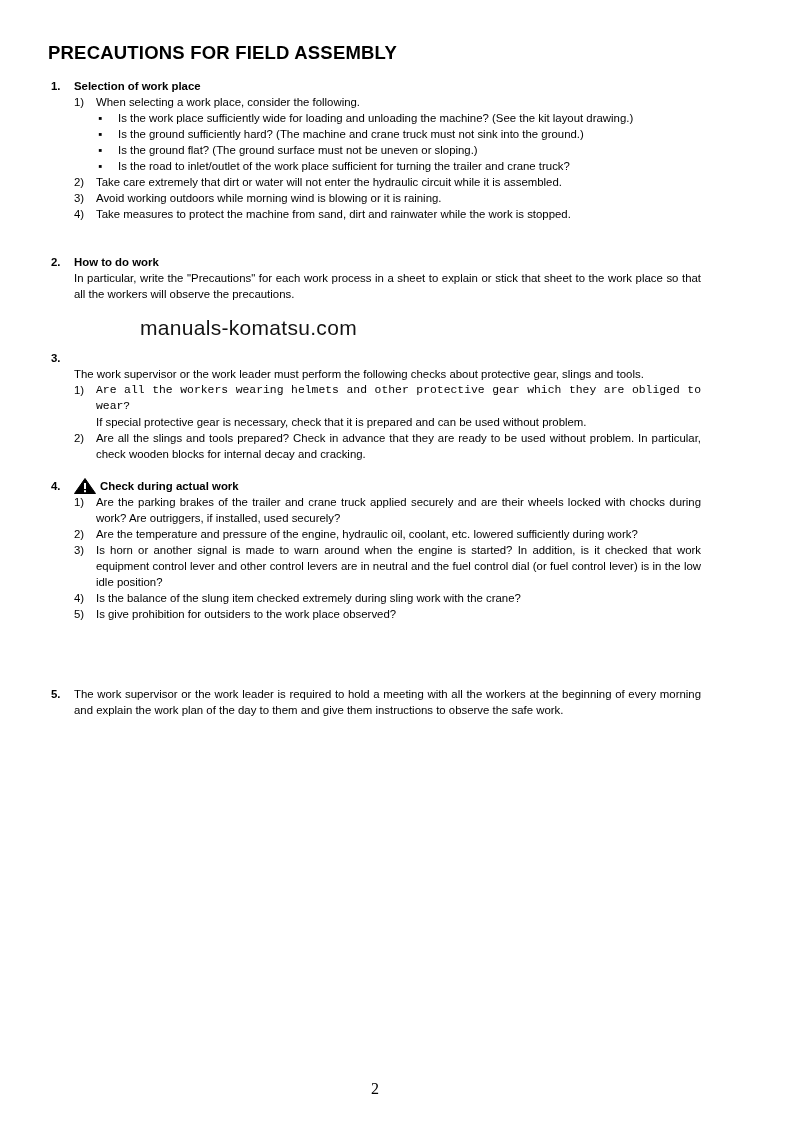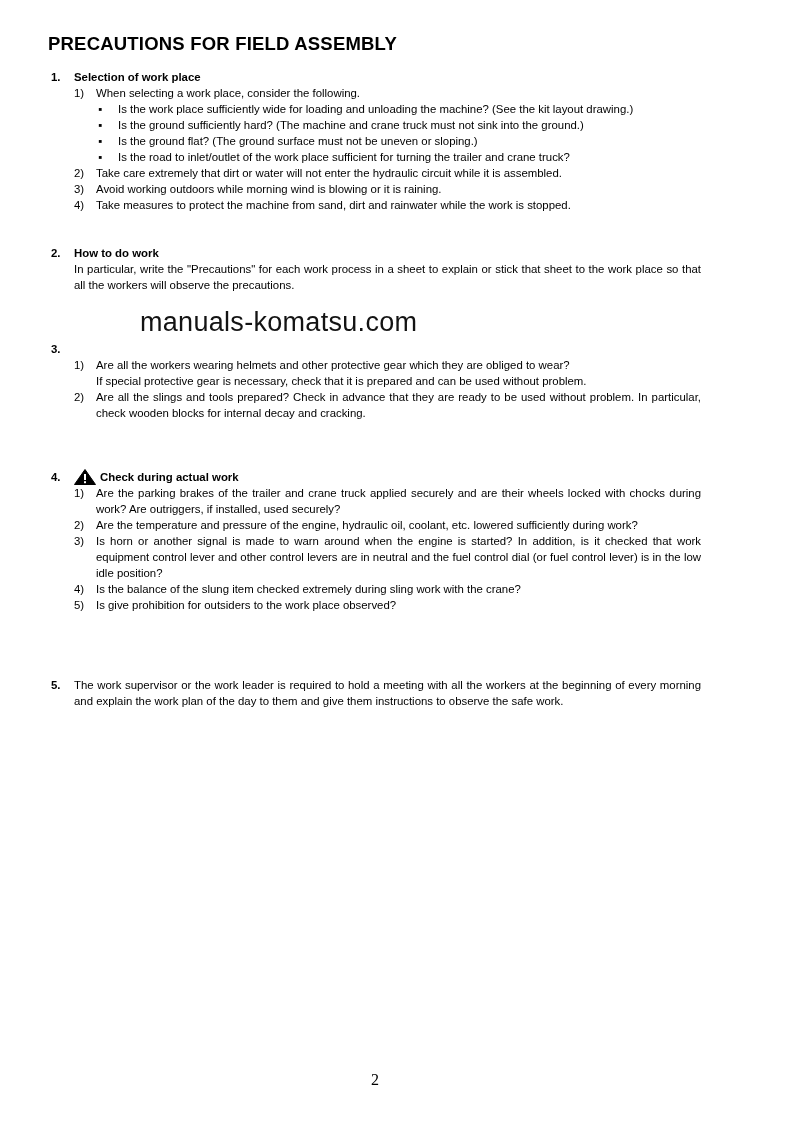--- a/index.html
+++ b/index.html
@@ -1,17 +1,17 @@
 <!DOCTYPE html>
 <html><head>
   <meta charset="utf-8">
   <style>
     html, body { margin: 0; padding: 0; background: #ffffff; }
     body { width: 793px; height: 1123px; position: relative; overflow: hidden; color: #000; }
-    .page { position: absolute; left: 0; top: 2px; width: 793px; height: 804px; }
+    .page { position: absolute; left: 0; top: 11px; width: 793px; height: 804px; }
     .title {
       position: absolute; left: 48px; top: 31px;
       font-family: "Liberation Sans", sans-serif; font-weight: bold; font-size: 18.5px;
       letter-spacing: 0.2px; margin: 0;
     }
     .body-text {
       font-family: "Liberation Sans", sans-serif; font-size: 11.4px; line-height: 16px;
     }
     .section { position: absolute; left: 51px; width: 650px; }
     .sec-head { display: flex; font-weight: bold; }
@@ -19,21 +19,21 @@
     .sec-body { margin-left: 23px; text-align: justify; }
     .item { display: flex; }
     .item-num { width: 22px; flex: none; }
     .item-text { flex: 1; text-align: justify; }
     .bullet { display: flex; margin-left: 22px; }
     .bullet-mark { width: 22px; flex: none; padding-left: 2px; box-sizing: border-box; }
     .bullet-text { flex: 1; text-align: justify; }
     .warn-icon { display: inline-block; width: 22px; height: 16px; vertical-align: top; margin-right: 4px; }
     .watermark {
       position: absolute; left: 140px; top: 305px;
-      font-family: "Liberation Sans", sans-serif; font-size: 27px; color: #000;
+      font-family: "Liberation Sans", sans-serif; font-size: 21px; color: #000;
       letter-spacing: 0.3px; pointer-events: none; opacity: 0.92;
     }
     .page-number {
       position: absolute; left: 371px; top: 1069px;
       font-family: "Liberation Serif", serif; font-size: 16px;
     }
   </style>
 </head>
 <body>
 
@@ -92,24 +92,25 @@
     </div>
   </div>
 
   <div class="watermark">manuals-komatsu.com</div>
 
   <div class="section body-text" style="top:339px;">
     <div class="sec-head">
       <span class="sec-num">3.</span>
     </div>
     <div class="sec-body">
+      <div>The work supervisor or the work leader must perform the following checks about protective gear, slings and tools.</div>
       <div class="item">
         <span class="item-num">1)</span>
         <span class="item-text">
-          <span style="display:block;">Are all the workers wearing helmets and other protective gear which they are obliged to wear?</span>
+          <span style="display:block;font-family:Liberation Mono, monospace;">Are all the workers wearing helmets and other protective gear which they are obliged to wear?</span>
           <span style="display:block;">If special protective gear is necessary, check that it is prepared and can be used without problem.</span>
         </span>
       </div>
       <div class="item">
         <span class="item-num">2)</span>
         <span class="item-text">Are all the slings and tools prepared?  Check in advance that they are ready to be used without problem.  In particular, check wooden blocks for internal decay and cracking.</span>
       </div>
     </div>
   </div>
 

